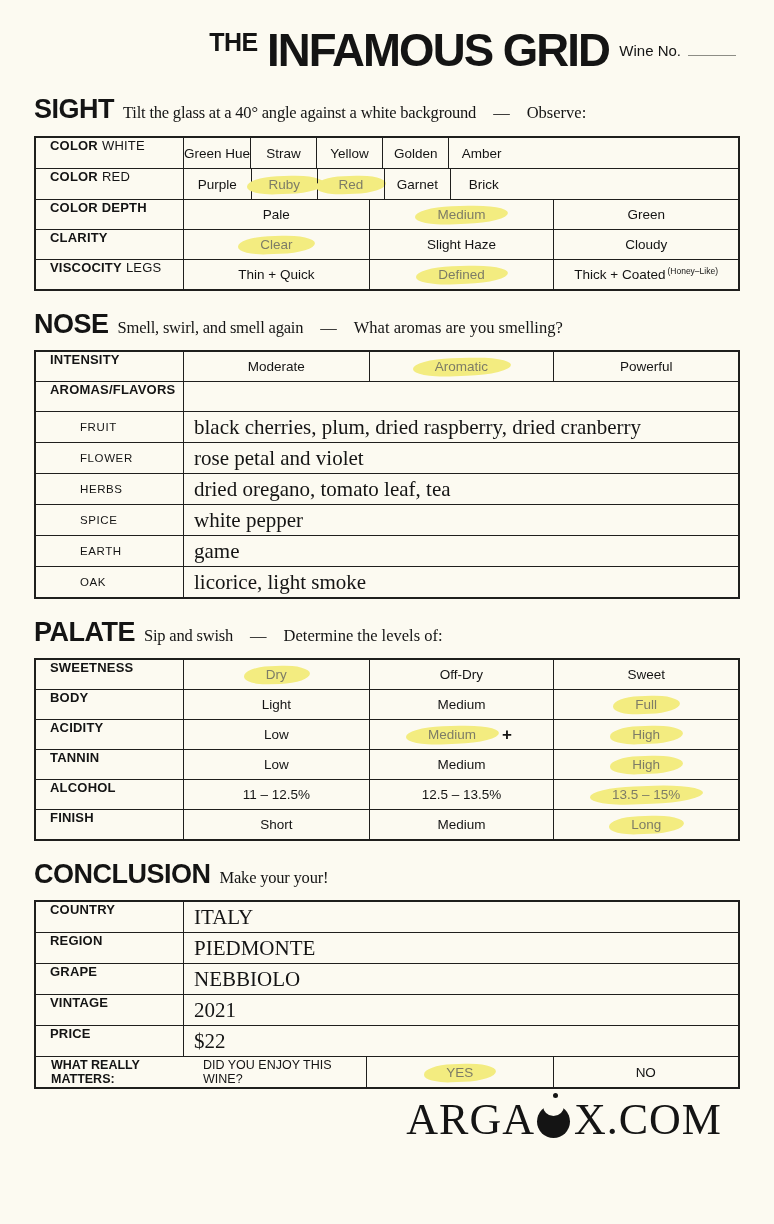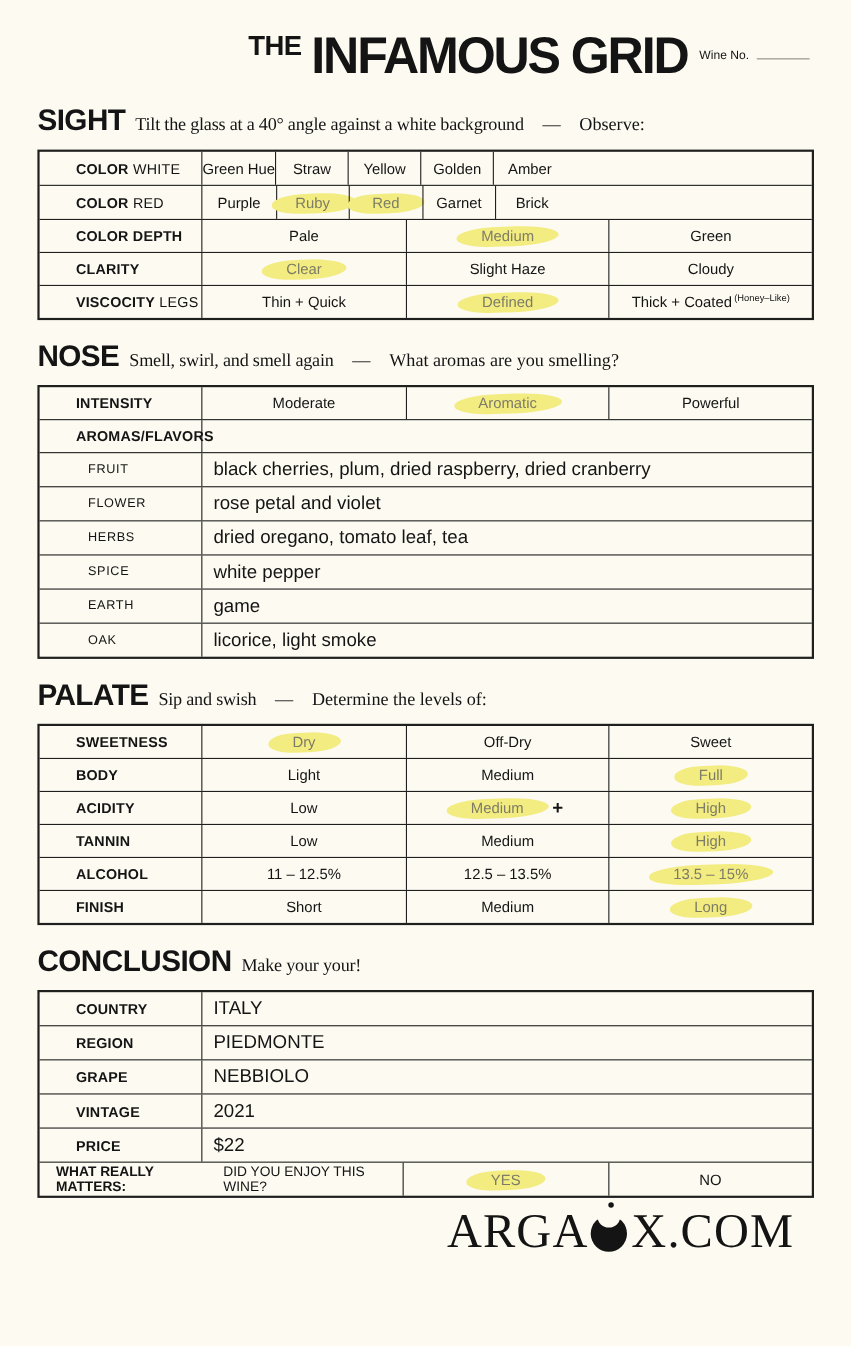--- a/index.html
+++ b/index.html
@@ -12,52 +12,52 @@
     background:var(--bg);color:var(--ink);
     font-family:"Liberation Sans",sans-serif;
   }
   .page{padding:26px 34px 0}
 
   
   .hdr{display:flex;justify-content:flex-end;align-items:flex-start}
   .title{display:flex;align-items:flex-start;line-height:1}
   .title .the{font-size:25px;font-weight:700;letter-spacing:-.5px;margin-top:4px}
   .title .main{font-size:47px;font-weight:700;letter-spacing:-2px;margin-left:9px;transform:scaleX(.97);transform-origin:left}
-  .wine-no{margin-top:16px;font-size:11px;display:flex;align-items:baseline;gap:7px;margin-right:4px}
+  .wine-no{margin-top:16px;font-size:15px;display:flex;align-items:baseline;gap:7px;margin-right:4px}
   .wine-line{display:inline-block;width:48px;border-bottom:1.5px solid #8d8d86;height:12px}
 
   
   .sec{display:flex;align-items:baseline;line-height:1}
   .sec .h{font-size:27px;font-weight:700;letter-spacing:-.5px}
   .sec .sub{font-family:"Liberation Serif",serif;font-size:16.5px;margin-left:9px;letter-spacing:-.2px}
   .sec .dash{font-family:"Liberation Serif",serif;font-size:16.5px;margin:0 17px}
   .sec .tail{font-family:"Liberation Serif",serif;font-size:16.5px}
   .sec-sight{margin:23px 0 13px}
   .sec-mid{margin:20px 0 12px}
 
   
   .tbl{border:2px solid var(--bd)}
   .row{display:grid;border-top:1.5px solid var(--bd)}
   .row:first-child{border-top:none}
   .cols2{grid-template-columns:148px 1fr}
   .cols3{grid-template-columns:148px 1fr 1fr 1fr}
   .colsm{grid-template-columns:331px 1fr 1fr}
-  .lblcell{display:flex;align-items:center;padding-left:33px;border-right:1.5px solid var(--bd);
+  .lblcell{display:flex;padding-left:14px;border-right:1.5px solid var(--bd);
            font-size:13px;font-weight:700;letter-spacing:.2px;gap:4px;min-height:29px}
   .lbl-light{font-weight:400}
   .opt{display:flex;align-items:center;justify-content:center;font-size:13.5px;min-height:29px;position:relative;text-align:center}
   .cols3 .opt + .opt{border-left:1.5px solid var(--bd)}
   .colsm .opt + .opt{border-left:1.5px solid var(--bd)}
   .right{display:flex;flex-direction:row}
   .grad{height:30px;border-bottom:1.5px solid var(--bd)}
   .opts5{display:grid;grid-template-columns:repeat(5,1fr);min-height:29px}
   .opts5 .opt + .opt{border-left:1.5px solid var(--bd)}
   .aroma-lbl{font-size:11.5px;font-weight:400;letter-spacing:.6px;padding-left:44px;display:flex;align-items:center;
              border-right:1.5px solid var(--bd);min-height:29px}
-  .hand{font-family:Liberation Sans, sans-serif;font-size:17px;padding:2px 10px;display:flex;align-items:center;min-height:30px}
+  .hand{font-family:Liberation Serif, serif;font-size:21px;padding:2px 10px;display:flex;align-items:center;min-height:30px}
   .sup{font-size:8.5px;margin-left:2px;transform:translateY(-4px)}
   .matters-lbl{font-size:12.5px;padding-left:15px;display:flex;align-items:center;gap:4px;border-right:1.5px solid var(--bd);min-height:30px}
   .matters-lbl .strong{font-weight:700}
 
   
   .hl{position:relative;z-index:0;padding:2px 17px;color:var(--hlt)}
   .hl::before{content:"";position:absolute;z-index:-1;left:-5px;right:-6px;top:1px;bottom:0;
               background:var(--hl);border-radius:48% 52% 55% 45% / 62% 58% 64% 55%;transform:rotate(-2deg)}
   .plus{font-weight:700;font-size:17px;margin-left:9px;color:var(--ink)}
 

